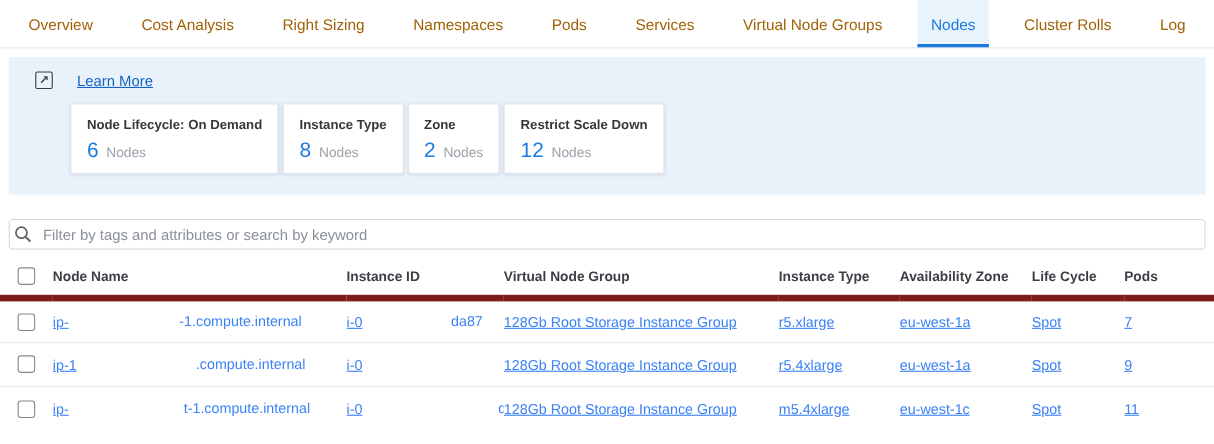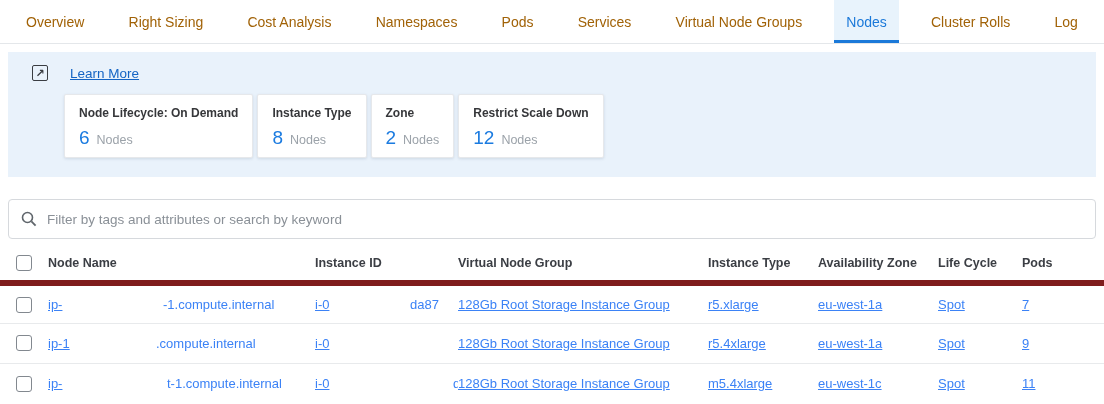--- a/index.html
+++ b/index.html
@@ -26,22 +26,22 @@
   .learn-more { color: #1464c4; text-decoration: underline; margin-left: 8px; cursor: pointer; }
   .cards { display: flex; gap: 4px; margin: 13px 0 0 40px; }
   .card { background: #fff; border: 1px solid #e6e8eb; border-radius: 2px;
     box-shadow: 0 1px 3px rgba(20,40,70,.12); padding: 11px 14px 10px 14px; height: 64px; }
   .card-title { font-size: 12px; font-weight: 700; color: #36373a; white-space: nowrap; }
   .card-line { margin-top: 7px; display: flex; align-items: baseline; }
   .card-count { font-size: 19px; color: #1b7be0; }
   .card-unit { font-size: 12.5px; color: #9ba2a9; margin-left: 7px; }
 
   
-  .searchbar { margin: 22px 8px 0 8px; height: 40px; border: 1px solid #d6d9dd;
-    border-radius: 4px; display: flex; align-items: center; padding: 0 12px; background: #fff; }
+  .searchbar { margin: 22px 8px 0 8px; height: 28px; border: 1px solid #d6d9dd;
+    border-radius: 4px; display: flex; align-items: center; padding: 0 4px; background: #fff; }
   .searchbar svg { flex: 0 0 auto; margin-right: 10px; }
   .searchbar input { border: 0; outline: 0; flex: 1; font-size: 13.5px;
     font-family: inherit; color: #3b3e44; background: transparent; }
   .searchbar input::placeholder { color: #8a9097; }
 
   
   table.grid { width: 1104px; border-collapse: collapse; table-layout: fixed; margin-top: 6px; }
   .grid th, .grid td { text-align: left; vertical-align: middle; padding: 0;
     white-space: nowrap; overflow: hidden; }
   .grid thead th { height: 38px; font-size: 12.5px; font-weight: 700; color: #3b3e44;
@@ -53,22 +53,22 @@
     border-radius: 3px; margin-left: 16px; background: #fff; cursor: pointer; vertical-align: middle; }
   .blue { color: #2175d9; }
   td.redacted { position: relative; }
   td.redacted .frag2 { position: absolute; top: 50%; transform: translateY(-50%); }
 </style>
 </head>
 <body>
 
 <nav class="tabbar">
   <div class="tab">Overview</div>
+  <div class="tab">Cost Analysis</div>
   <div class="tab">Right Sizing</div>
-  <div class="tab">Cost Analysis</div>
   <div class="tab">Namespaces</div>
   <div class="tab">Pods</div>
   <div class="tab">Services</div>
   <div class="tab">Virtual Node Groups</div>
   <div class="tab active">Nodes</div>
   <div class="tab">Cluster Rolls</div>
   <div class="tab">Log</div>
 </nav>
 
 <section class="banner">
@@ -153,21 +153,21 @@
       <td>128Gb Root Storage Instance Group</td>
       <td>r5.xlarge</td>
       <td>eu-west-1a</td>
       <td>Spot</td>
       <td>7</td>
     </tr>
     <tr>
       <td><span class="cb"></span></td>
       <td class="redacted blue">
         <span>ip-1</span>
-        <span class="frag2" style="left:108px">.compute.internal</span>
+        <span class="frag2" style="left:130px">.compute.internal</span>
       </td>
       <td class="redacted blue">
         <span>i-0</span>
       </td>
       <td>128Gb Root Storage Instance Group</td>
       <td>r5.4xlarge</td>
       <td>eu-west-1a</td>
       <td>Spot</td>
       <td>9</td>
     </tr>

